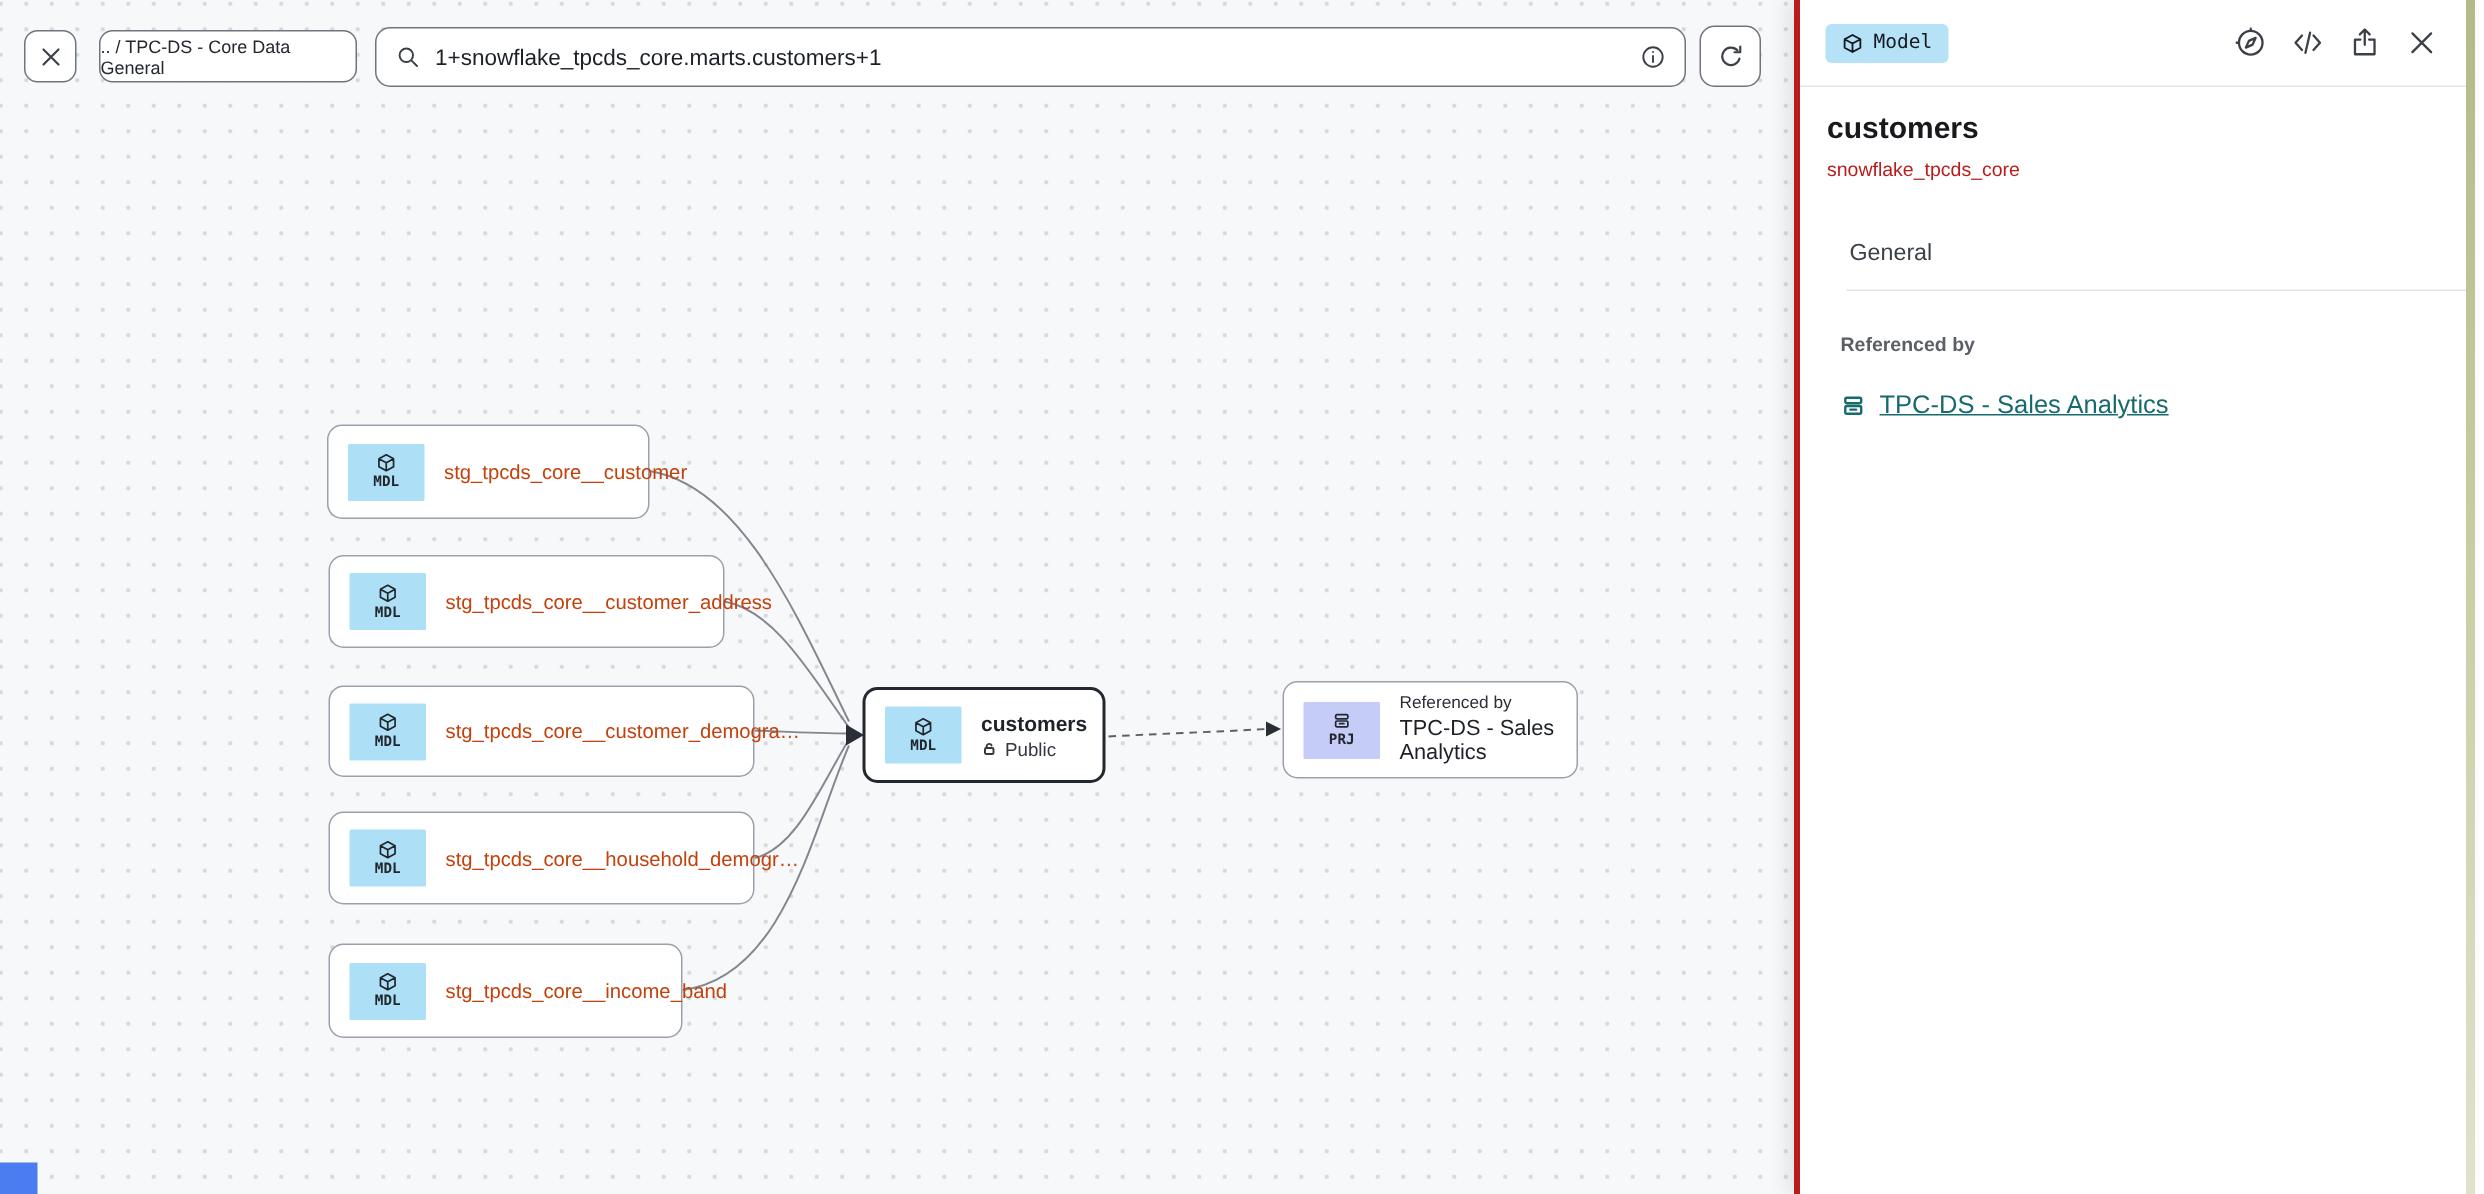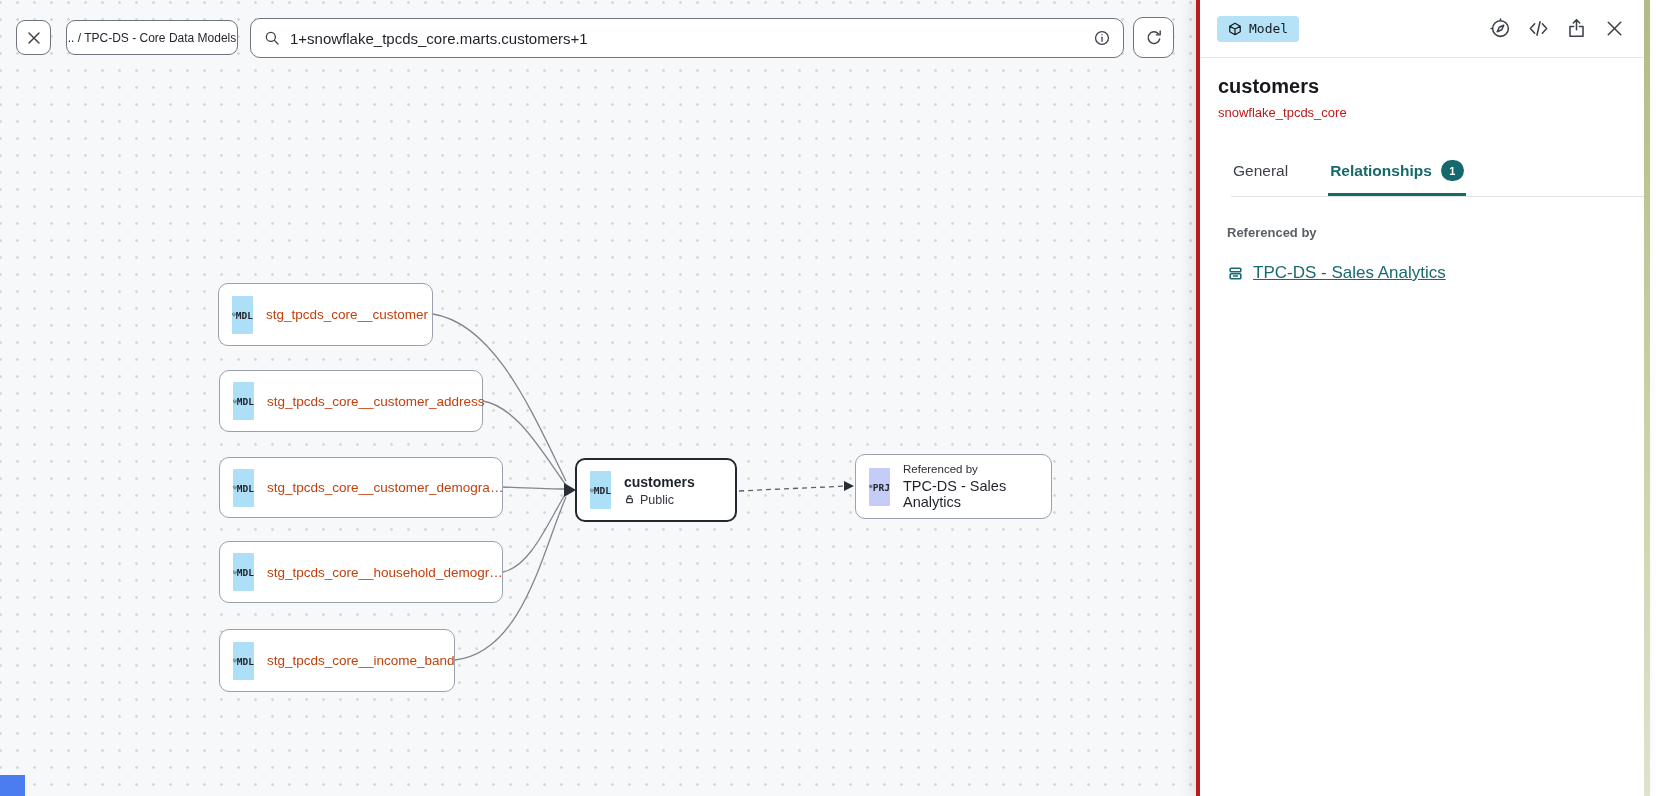--- a/index.html
+++ b/index.html
@@ -41,22 +41,22 @@
   .ticon.small { width:18px; height:18px; }
 
   
   .node {
     position:absolute; background:#fff; border:1px solid #9ba0aa; border-radius:10px;
     display:flex; align-items:center; padding:0 14px 0 13px; cursor:grab;
     gap:13px;
   }
   .node.selected { border:2px solid #23272f; }
   .tile {
-    width:21px; height:38px; border-radius:1px; flex:0 0 auto;
-    display:flex; flex-direction:row; align-items:center; justify-content:center;
+    width:51px; height:38px; border-radius:1px; flex:0 0 auto;
+    display:flex; flex-direction:column; align-items:center; justify-content:center;
   }
   .tile.mdl { background:#ade0f6; }
   .tile.prj { background:#c6ccf8; }
   .tile svg { width:13px; height:13px; stroke:#22262d; stroke-width:1.4; fill:none;
               stroke-linecap:round; stroke-linejoin:round; }
   .tile-label { font-family:"DejaVu Sans Mono",monospace; font-size:9.5px; font-weight:700;
                 color:#22262d; margin-top:1px; letter-spacing:0; }
   .node-label { font-size:13.5px; color:#c2410c; white-space:nowrap; }
   .node .stack { display:flex; flex-direction:column; gap:3px; }
   .node .title { font-size:14px; font-weight:700; color:#1e2228; }
@@ -212,21 +212,21 @@
   <div class="corner-badge"></div>
 </div>
 
 <div class="tbtn" id="close-btn">
   <svg class="ticon" viewBox="0 0 24 24">
       <path d="M6 6 L18 18 M18 6 L6 18"></path>
     </svg>
 </div>
 
 <div class="chip" id="crumb">
-  <span>.. / TPC-DS - Core Data Models</span>
+  <span>.. / TPC-DS - Core Data General</span>
 </div>
 
 <div class="searchbar" id="searchbar">
   <svg class="ticon small" viewBox="0 0 24 24">
       <circle cx="10.5" cy="10.5" r="6"></circle>
       <path d="M15.2 15.2 L20 20"></path>
     </svg>
   <input type="text" value="1+snowflake_tpcds_core.marts.customers+1" style="">
   <svg class="ticon small" viewBox="0 0 24 24">
       <circle cx="12" cy="12" r="8.6"></circle>
@@ -272,24 +272,20 @@
 
   <div class="panel-title-block">
     <div class="panel-title">customers</div>
     <div class="panel-subtitle">snowflake_tpcds_core</div>
   </div>
 
   <div class="tabs">
     <div class="tab">
       <span>General</span>
     </div>
-    <div class="tab active">
-      <span>Relationships</span>
-      <span class="tab-badge">1</span>
-    </div>
   </div>
 
   <div class="panel-body">
     <div class="body-heading">Referenced by</div>
     <div class="ref-link-row">
       <svg viewBox="0 0 16 16">
           <rect x="3" y="3" width="10" height="3.4" rx="1"></rect>
           <rect x="3" y="8.2" width="10" height="4.8" rx="1"></rect>
           <path d="M6.2 10.4 h3.6"></path>
         </svg>

